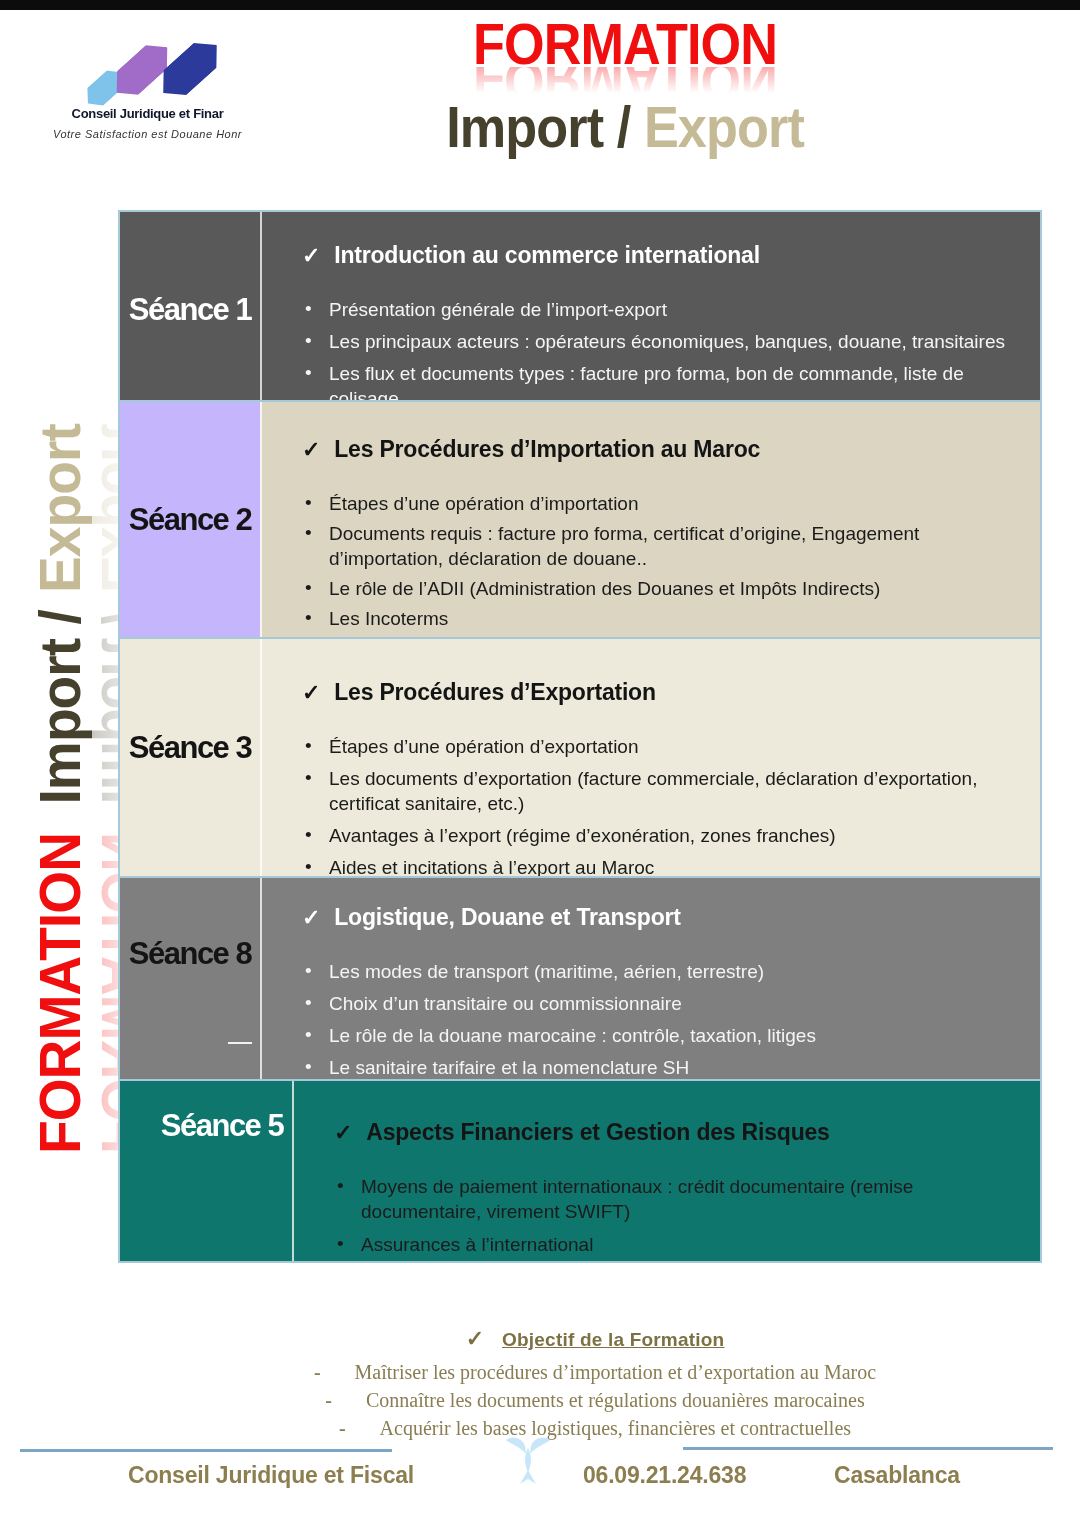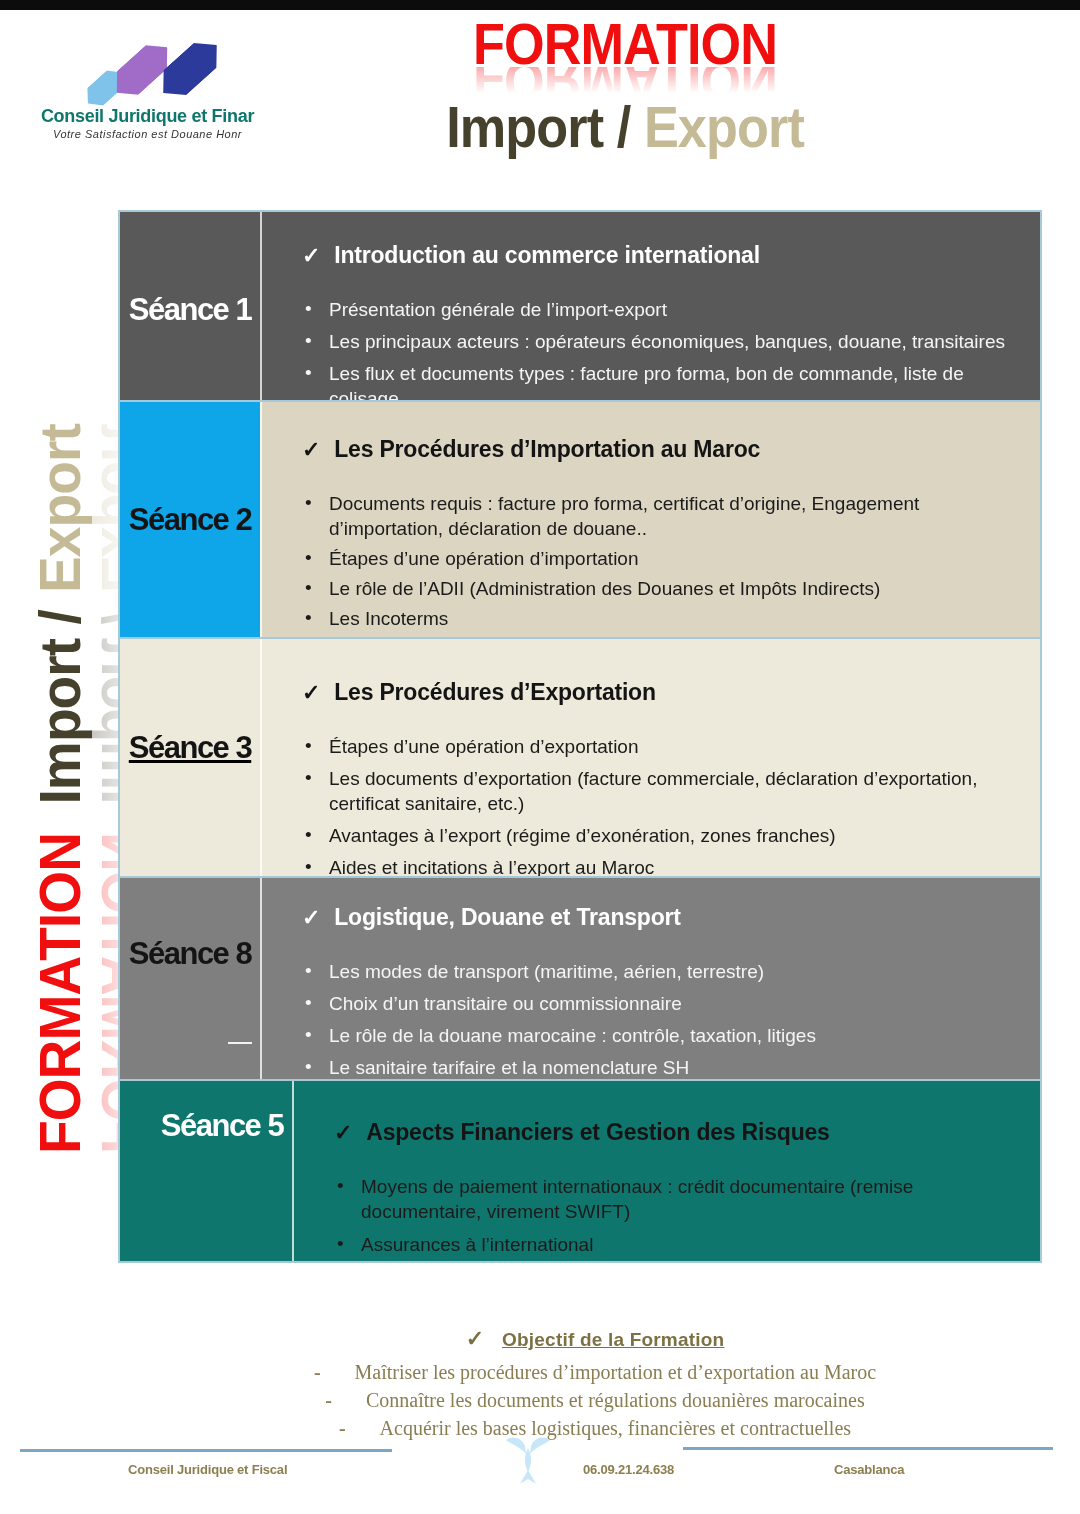--- a/index.html
+++ b/index.html
@@ -11,21 +11,21 @@
 
   
   .logo{position:absolute;left:30px;top:40px;width:235px;height:120px;}
   .hexes{position:absolute;left:0;top:0;width:235px;height:66px;}
   .hex{position:absolute;clip-path:polygon(22% 0,78% 0,100% 50%,78% 100%,22% 100%,0 50%);
        transform:rotate(-42deg);}
   .hex-light{width:46px;height:24px;left:52px;top:36px;background:#7fc3eb;}
   .hex-purple{width:68px;height:32px;left:78px;top:14px;background:#a06cc8;}
   .hex-navy{width:72px;height:34px;left:124px;top:12px;background:#2c3a9c;}
   .brand{position:absolute;left:0;top:66px;width:235px;text-align:center;
-         font-size:18px;font-weight:700;color:#0f766e;letter-spacing:-0.3px;}
+         font-size:13px;font-weight:700;color:#0f172a;letter-spacing:-0.3px;}
   .tagline{position:absolute;left:0;top:88px;width:235px;text-align:center;
            font-size:11px;font-style:italic;color:#333;letter-spacing:0.5px;}
 
   
   .titles{position:absolute;left:170px;top:14px;width:910px;text-align:center;}
   .title-red{font-size:58px;font-weight:700;color:#f10e0e;line-height:1.05;
              transform:scaleX(0.9);letter-spacing:-1px;}
   .title-reflection{transform:scaleX(0.9) scaleY(-1);opacity:0.38;margin-top:-8px;height:44px;
              overflow:hidden;
              -webkit-mask-image:linear-gradient(to bottom,transparent 40%,rgba(0,0,0,0.9) 100%);
@@ -51,26 +51,26 @@
   .blocks{position:absolute;left:118px;top:210px;width:924px;}
   .seance{display:flex;box-sizing:border-box;border:2px solid #a6c9da;overflow:hidden;}
   .seance + .seance{margin-top:-2px;}
   .s1{height:192px;background:#595959;}
   .s2{height:239px;background:#dbd5c2;}
   .s3{height:241px;background:#edeadb;}
   .s4{height:205px;background:#7f7f7f;}
   .s5{height:184px;background:#0f766e;padding-left:32px;}
   .label-col{width:140px;flex:0 0 140px;display:flex;align-items:center;justify-content:center;
              position:relative;}
-  .s2 .label-col{background:#0ea5e9;}
+  .s2 .label-col{background:#c4b5fd;}
   .seance-label{font-size:31px;font-weight:700;letter-spacing:-1.5px;white-space:nowrap;}
   .s1 .seance-label,.s5 .seance-label{color:#ffffff;}
   .s2 .seance-label,.s3 .seance-label,.s4 .seance-label{color:#141414;}
   .s1 .label-col{padding-bottom:40px;margin-top:47px;}
-  .s3 .label-col{padding-bottom:20px;text-decoration:underline;}
+  .s3 .label-col{padding-bottom:20px;}
   .s4 .label-col{padding-bottom:50px;}
   .s5 .label-col{padding-bottom:90px;}
   .content{flex:1;border-left:2px solid rgba(255,255,255,0.75);
            padding:30px 28px 0 40px;box-sizing:border-box;}
   .s1 .content{padding-top:30px;} .s2 .content{padding-top:34px;}
   .s3 .content{padding-top:40px;} .s4 .content{padding-top:26px;}
   .s5 .content{padding-top:38px;}
   .block-title{display:flex;align-items:baseline;gap:14px;font-size:23px;font-weight:700;
                letter-spacing:-0.2px;}
   .s1 .block-title,.s4 .block-title{color:#ffffff;}
@@ -93,21 +93,21 @@
   .obj-title{text-decoration:underline;letter-spacing:0.2px;}
   .obj-items{margin-top:8px;font-family:"Liberation Serif", serif;font-size:20px;
              color:#8a7d52;}
   .obj-item{display:flex;justify-content:center;gap:34px;margin-bottom:4px;line-height:1.2;}
   .obj-item .dash{font-weight:700;}
 
   
   .footer-line{position:absolute;height:3px;background:#7ba6c6;}
   .footer-line.left{left:20px;top:1449px;width:372px;}
   .footer-line.right{left:683px;top:1447px;width:370px;}
-  .footer-text{position:absolute;top:1462px;font-size:13px;font-weight:700;color:#8c7e4e;
+  .footer-text{position:absolute;top:1462px;font-size:23px;font-weight:700;color:#8c7e4e;
                letter-spacing:-0.2px;}
   .footer-company{left:128px;}
   .footer-phone{left:583px;}
   .footer-city{left:834px;}
   .bird{position:absolute;left:500px;top:1432px;width:56px;height:56px;opacity:0.9;}
 </style>
 </head>
 <body>
 
 <div class="page">
@@ -163,22 +163,22 @@
     <section class="seance s2">
       <div class="label-col">
         <span class="seance-label">Séance 2</span>
       </div>
       <div class="content">
         <div class="block-title">
           <span class="check">✓</span>
           <span>Les Procédures d’Importation au Maroc</span>
         </div>
         <ul class="bullets">
+          <li>Étapes d’une opération d’importation</li>
           <li>Documents requis : facture pro forma, certificat d’origine, Engagement d’importation, déclaration de douane..</li>
-          <li>Étapes d’une opération d’importation</li>
           <li>Le rôle de l’ADII (Administration des Douanes et Impôts Indirects)</li>
           <li>Les Incoterms</li>
         </ul>
       </div>
     </section>
 
     <section class="seance s3">
       <div class="label-col">
         <span class="seance-label">Séance 3</span>
       </div>

